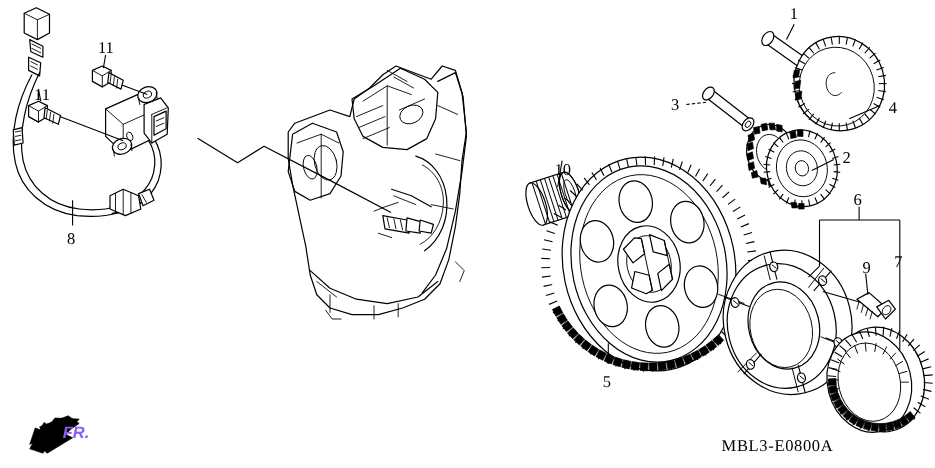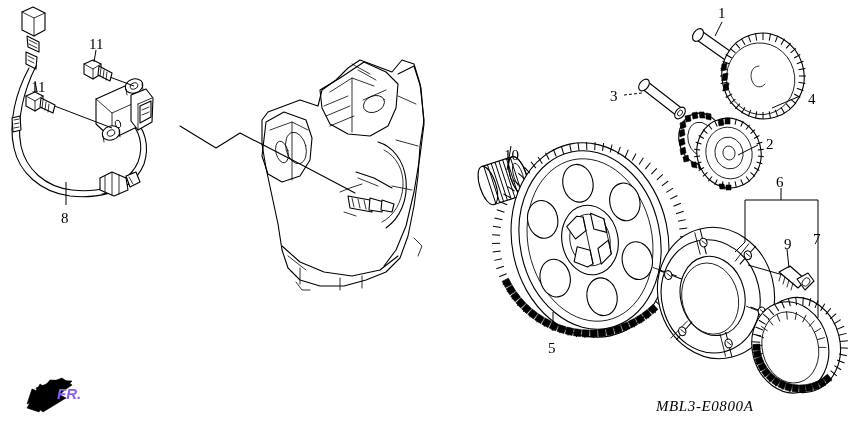--- a/index.html
+++ b/index.html
@@ -34,21 +34,20 @@
     white-space: nowrap;
     user-select: none;
   }
   .figcode {
     position: absolute;
     font-family: "Liberation Serif", serif;
     font-size: 15px;
     letter-spacing: 0.6px;
     color: #000000;
     white-space: nowrap;
-    font-style: italic;
   }
   .frlabel {
     position: absolute;
     font-family: "Liberation Sans", sans-serif;
     font-size: 15px;
     font-weight: bold;
     font-style: italic;
     color: #8b5cf6;
     white-space: nowrap;
   }

